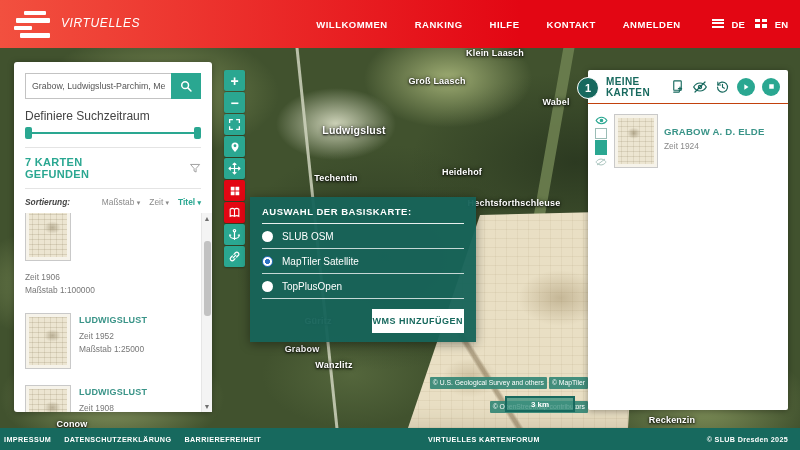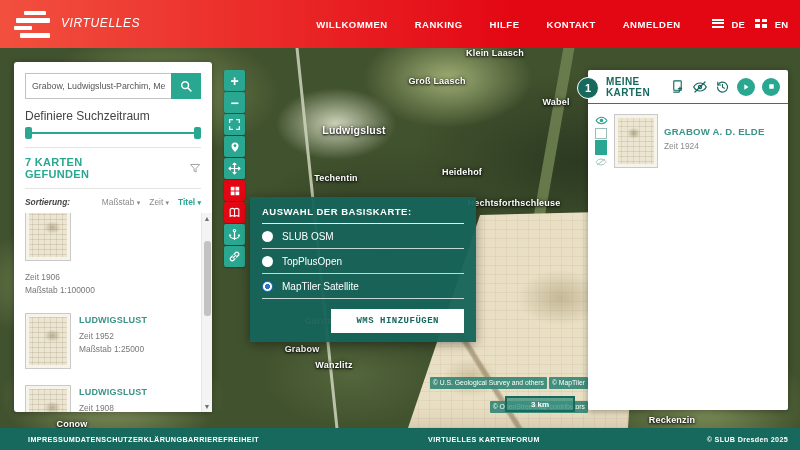--- a/index.html
+++ b/index.html
@@ -134,21 +134,21 @@
   
   .bm-popup{position:absolute;left:250px;top:149px;width:226px;background:rgba(23,100,89,.96);
     color:#fff;padding:9px 12px 9px;z-index:9;box-shadow:0 2px 10px rgba(0,0,0,.4);}
   .bm-title{font-size:9.5px;font-weight:700;letter-spacing:.5px;padding-bottom:6px;border-bottom:1px solid rgba(255,255,255,.9);}
   .bm-option{display:flex;align-items:center;gap:9px;height:25px;border-bottom:1px solid rgba(255,255,255,.75);cursor:pointer;}
   .radio{width:11px;height:11px;border-radius:50%;background:#fff;flex:none;}
   .bm-option.selected .radio{border:1.5px solid #2f72c4;background:radial-gradient(circle,#2f72c4 0 2.6px,#fff 2.7px);}
   .bm-option span.lbl{font-size:10px;}
   .bm-btn-row{text-align:right;margin-top:10px;}
   .wms-btn{background:#fff;color:#17695e;border:none;font-size:9px;font-weight:700;letter-spacing:.5px;
-    padding:7px 25px;cursor:pointer;font-family:Liberation Mono, monospace;}
+    padding:7px 1px;cursor:pointer;font-family:Liberation Sans, sans-serif;}
 
   
   .mymaps{position:absolute;left:588px;top:22px;width:200px;height:340px;background:#fff;
     border-radius:2px;box-shadow:0 1px 6px rgba(0,0,0,.35);z-index:10;}
   .mm-badge{position:absolute;left:-11px;top:7px;width:22px;height:22px;border-radius:50%;
     background:#17695e;border:1.5px solid #fff;color:#fff;font-size:11px;font-weight:700;
     display:flex;align-items:center;justify-content:center;}
   .mm-header{display:flex;align-items:center;height:34px;padding:0 8px 0 18px;border-bottom:1px solid #c2410c;}
   .mm-title{font-size:10px;font-weight:700;color:#17695e;letter-spacing:.4px;}
   .mm-icons{margin-left:auto;display:flex;align-items:center;gap:7px;}
@@ -165,21 +165,21 @@
       repeating-linear-gradient(90deg,rgba(120,105,70,.13) 0 1px,transparent 1px 6px),
       radial-gradient(10px 8px at 45% 35%,rgba(110,95,60,.45),transparent 70%);
     box-shadow:0 0 0 3px #f6f3ea inset;}
   .mm-text{padding-top:12px;}
   .mm-card-title{font-size:9.6px;font-weight:700;color:#3a9488;letter-spacing:.2px;}
   .mm-card-time{font-size:8.4px;color:#888;margin-top:4px;}
 
   
   .footer{position:absolute;left:0;right:0;bottom:0;height:22px;background:#17695e;z-index:30;
     display:flex;align-items:center;color:#fff;}
-  .footer-links{display:flex;gap:0;padding-left:28px;justify-content:space-between;}
+  .footer-links{display:flex;gap:13px;padding-left:4px;justify-content:space-between;}
   .footer-links a{color:#fff;font-size:7.2px;font-weight:700;letter-spacing:.4px;text-decoration:none;cursor:pointer;}
   .footer-center{position:absolute;left:428px;font-size:7.2px;font-weight:700;letter-spacing:.4px;}
   .footer-copy{position:absolute;right:12px;font-size:7.2px;font-weight:700;letter-spacing:.3px;}
 </style>
 </head>
 <body>
 
 <div class="header">
   <div class="logo">
     <div class="logo-bars">
@@ -383,28 +383,28 @@
 
   <div class="bm-popup">
     <div class="bm-title">AUSWAHL DER BASISKARTE:</div>
     <div>
 
         <div class="bm-option">
           <span class="radio"></span>
           <span class="lbl">SLUB OSM</span>
         </div>
 
+        <div class="bm-option selected">
+          <span class="radio"></span>
+          <span class="lbl">MapTiler Satellite</span>
+        </div>
+
         <div class="bm-option">
           <span class="radio"></span>
           <span class="lbl">TopPlusOpen</span>
-        </div>
-
-        <div class="bm-option selected">
-          <span class="radio"></span>
-          <span class="lbl">MapTiler Satellite</span>
         </div>
       </div>
     <div class="bm-btn-row">
       <button class="wms-btn">WMS HINZUFÜGEN</button>
     </div>
   </div>
 
   <div class="mymaps">
     <div class="mm-badge">1</div>
     <div class="mm-header">

